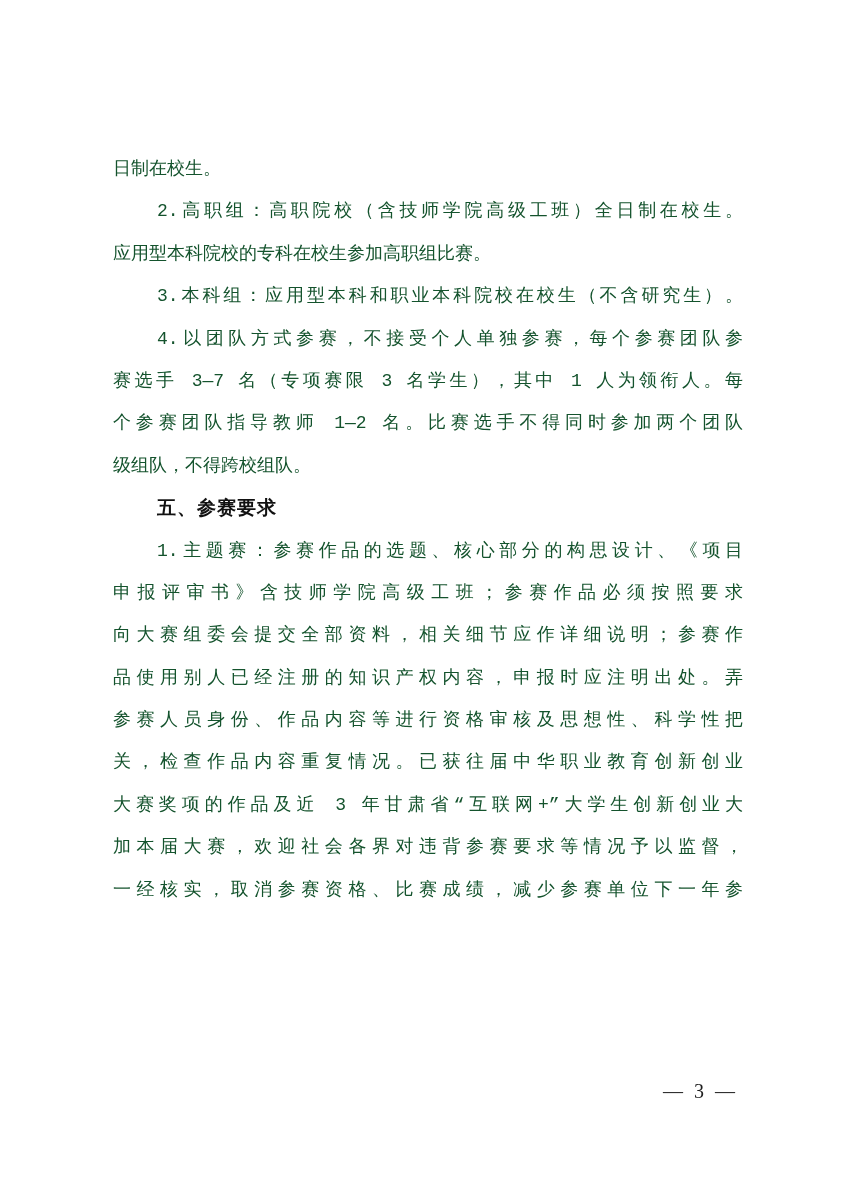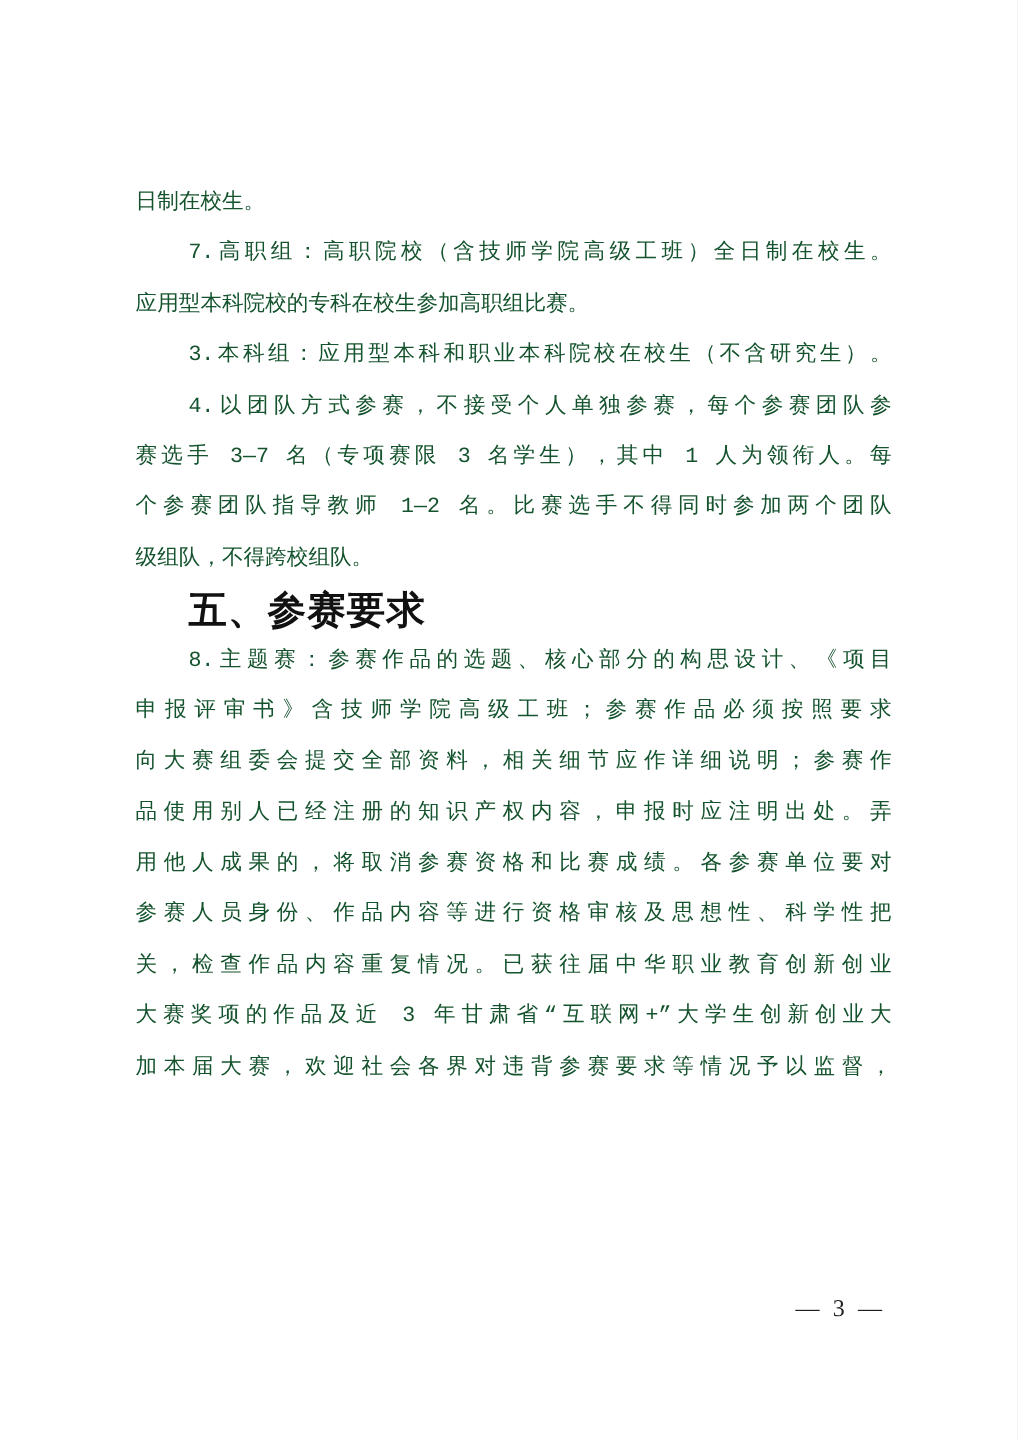--- a/index.html
+++ b/index.html
@@ -33,52 +33,52 @@
   .line.justify {
     text-align: justify;
     text-align-last: justify;
   }
   .line.indent {
     padding-left: 44px;
   }
   .line.heading {
     font-family: "Liberation Sans", "DejaVu Sans", sans-serif;
     font-weight: bold;
-    font-size: 32px;
+    font-size: 19px;
     letter-spacing: 1px;
     color: #111111;
   }
   .page-number {
     position: absolute;
     top: 1080px;
     right: 110px;
     font-size: 20px;
     letter-spacing: 3px;
     color: #1f1f1f;
     font-family: "Liberation Serif", "DejaVu Serif", serif;
   }
 </style>
 </head>
 <body>
 
 <div class="page">
   <div class="text-block">
       <div class="line">日制在校生。</div>
-      <div class="line indent justify">7.高职组：高职院校（含技师学院高级工班）全日制在校生。</div>
+      <div class="line indent justify">2.高职组：高职院校（含技师学院高级工班）全日制在校生。</div>
       <div class="line">应用型本科院校的专科在校生参加高职组比赛。</div>
       <div class="line indent justify">3.本科组：应用型本科和职业本科院校在校生（不含研究生）。</div>
       <div class="line indent justify">4.以团队方式参赛，不接受个人单独参赛，每个参赛团队参</div>
       <div class="line justify">赛选手 3—7 名（专项赛限 3 名学生），其中 1 人为领衔人。每</div>
       <div class="line justify">个参赛团队指导教师 1—2 名。比赛选手不得同时参加两个团队</div>
       <div class="line">级组队，不得跨校组队。</div>
       <div class="line indent heading">五、参赛要求</div>
-      <div class="line indent justify">8.主题赛：参赛作品的选题、核心部分的构思设计、《项目</div>
+      <div class="line indent justify">1.主题赛：参赛作品的选题、核心部分的构思设计、《项目</div>
       <div class="line justify">申报评审书》含技师学院高级工班；参赛作品必须按照要求</div>
       <div class="line justify">向大赛组委会提交全部资料，相关细节应作详细说明；参赛作</div>
       <div class="line justify">品使用别人已经注册的知识产权内容，申报时应注明出处。弄</div>
-      <div class="line justify">用他人成果的，将取消参赛资格和比赛成绩。各参赛单位要对</div>
       <div class="line justify">参赛人员身份、作品内容等进行资格审核及思想性、科学性把</div>
       <div class="line justify">关，检查作品内容重复情况。已获往届中华职业教育创新创业</div>
       <div class="line justify">大赛奖项的作品及近 3 年甘肃省“互联网+”大学生创新创业大</div>
       <div class="line justify">加本届大赛，欢迎社会各界对违背参赛要求等情况予以监督，</div>
+      <div class="line justify">一经核实，取消参赛资格、比赛成绩，减少参赛单位下一年参</div>
     </div>
   <div class="page-number">— 3 —</div>
 </div>
 
 </body></html>

